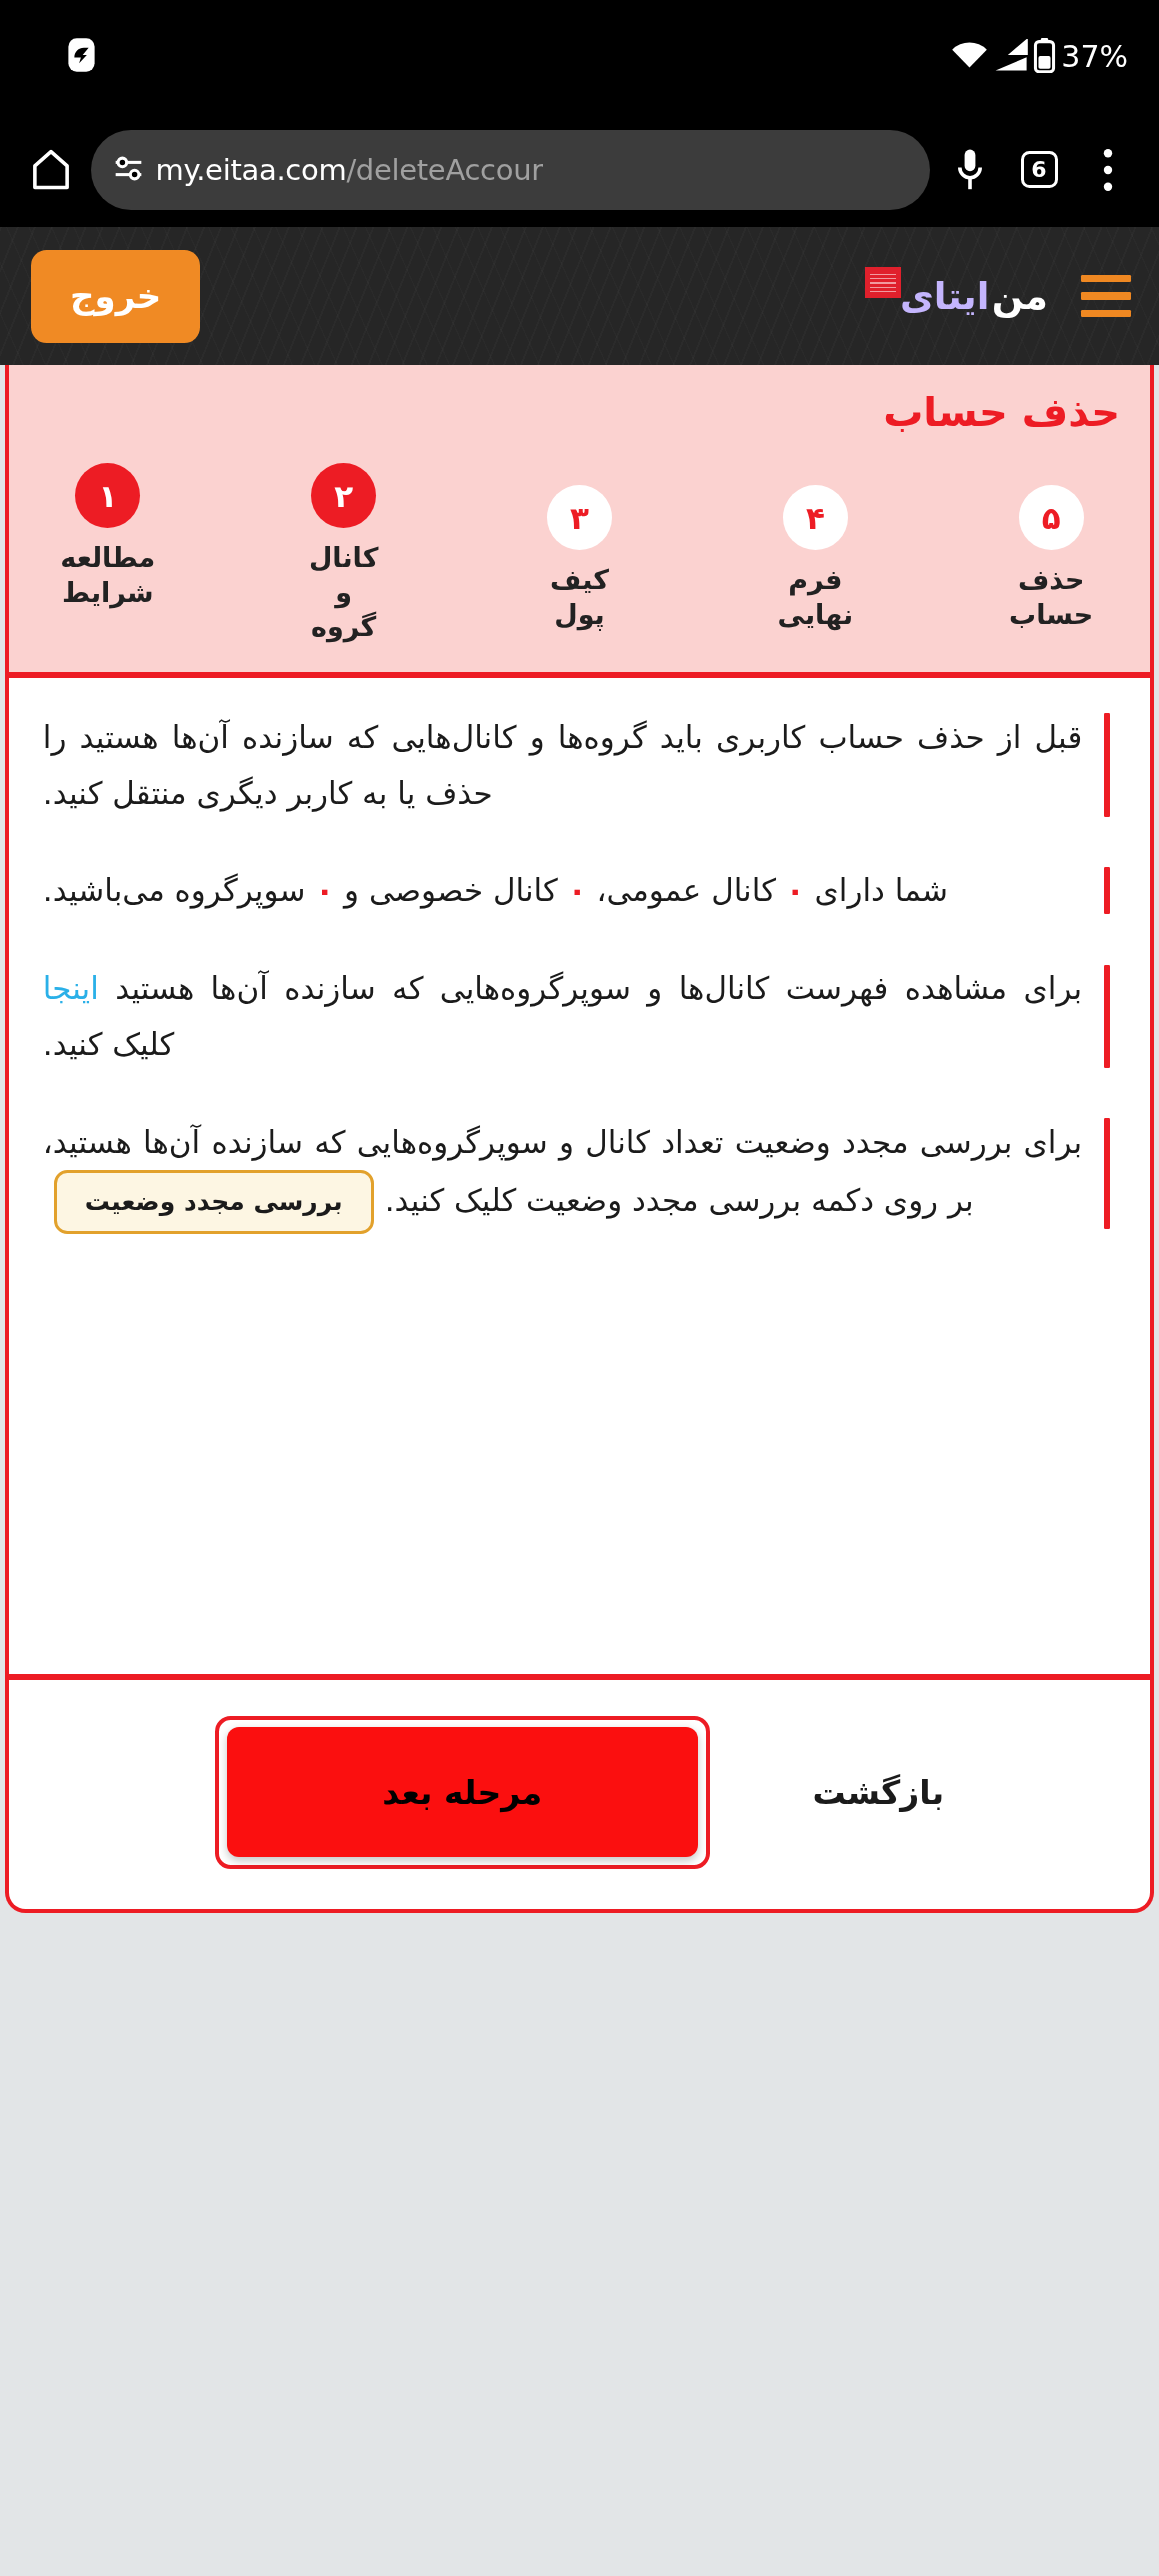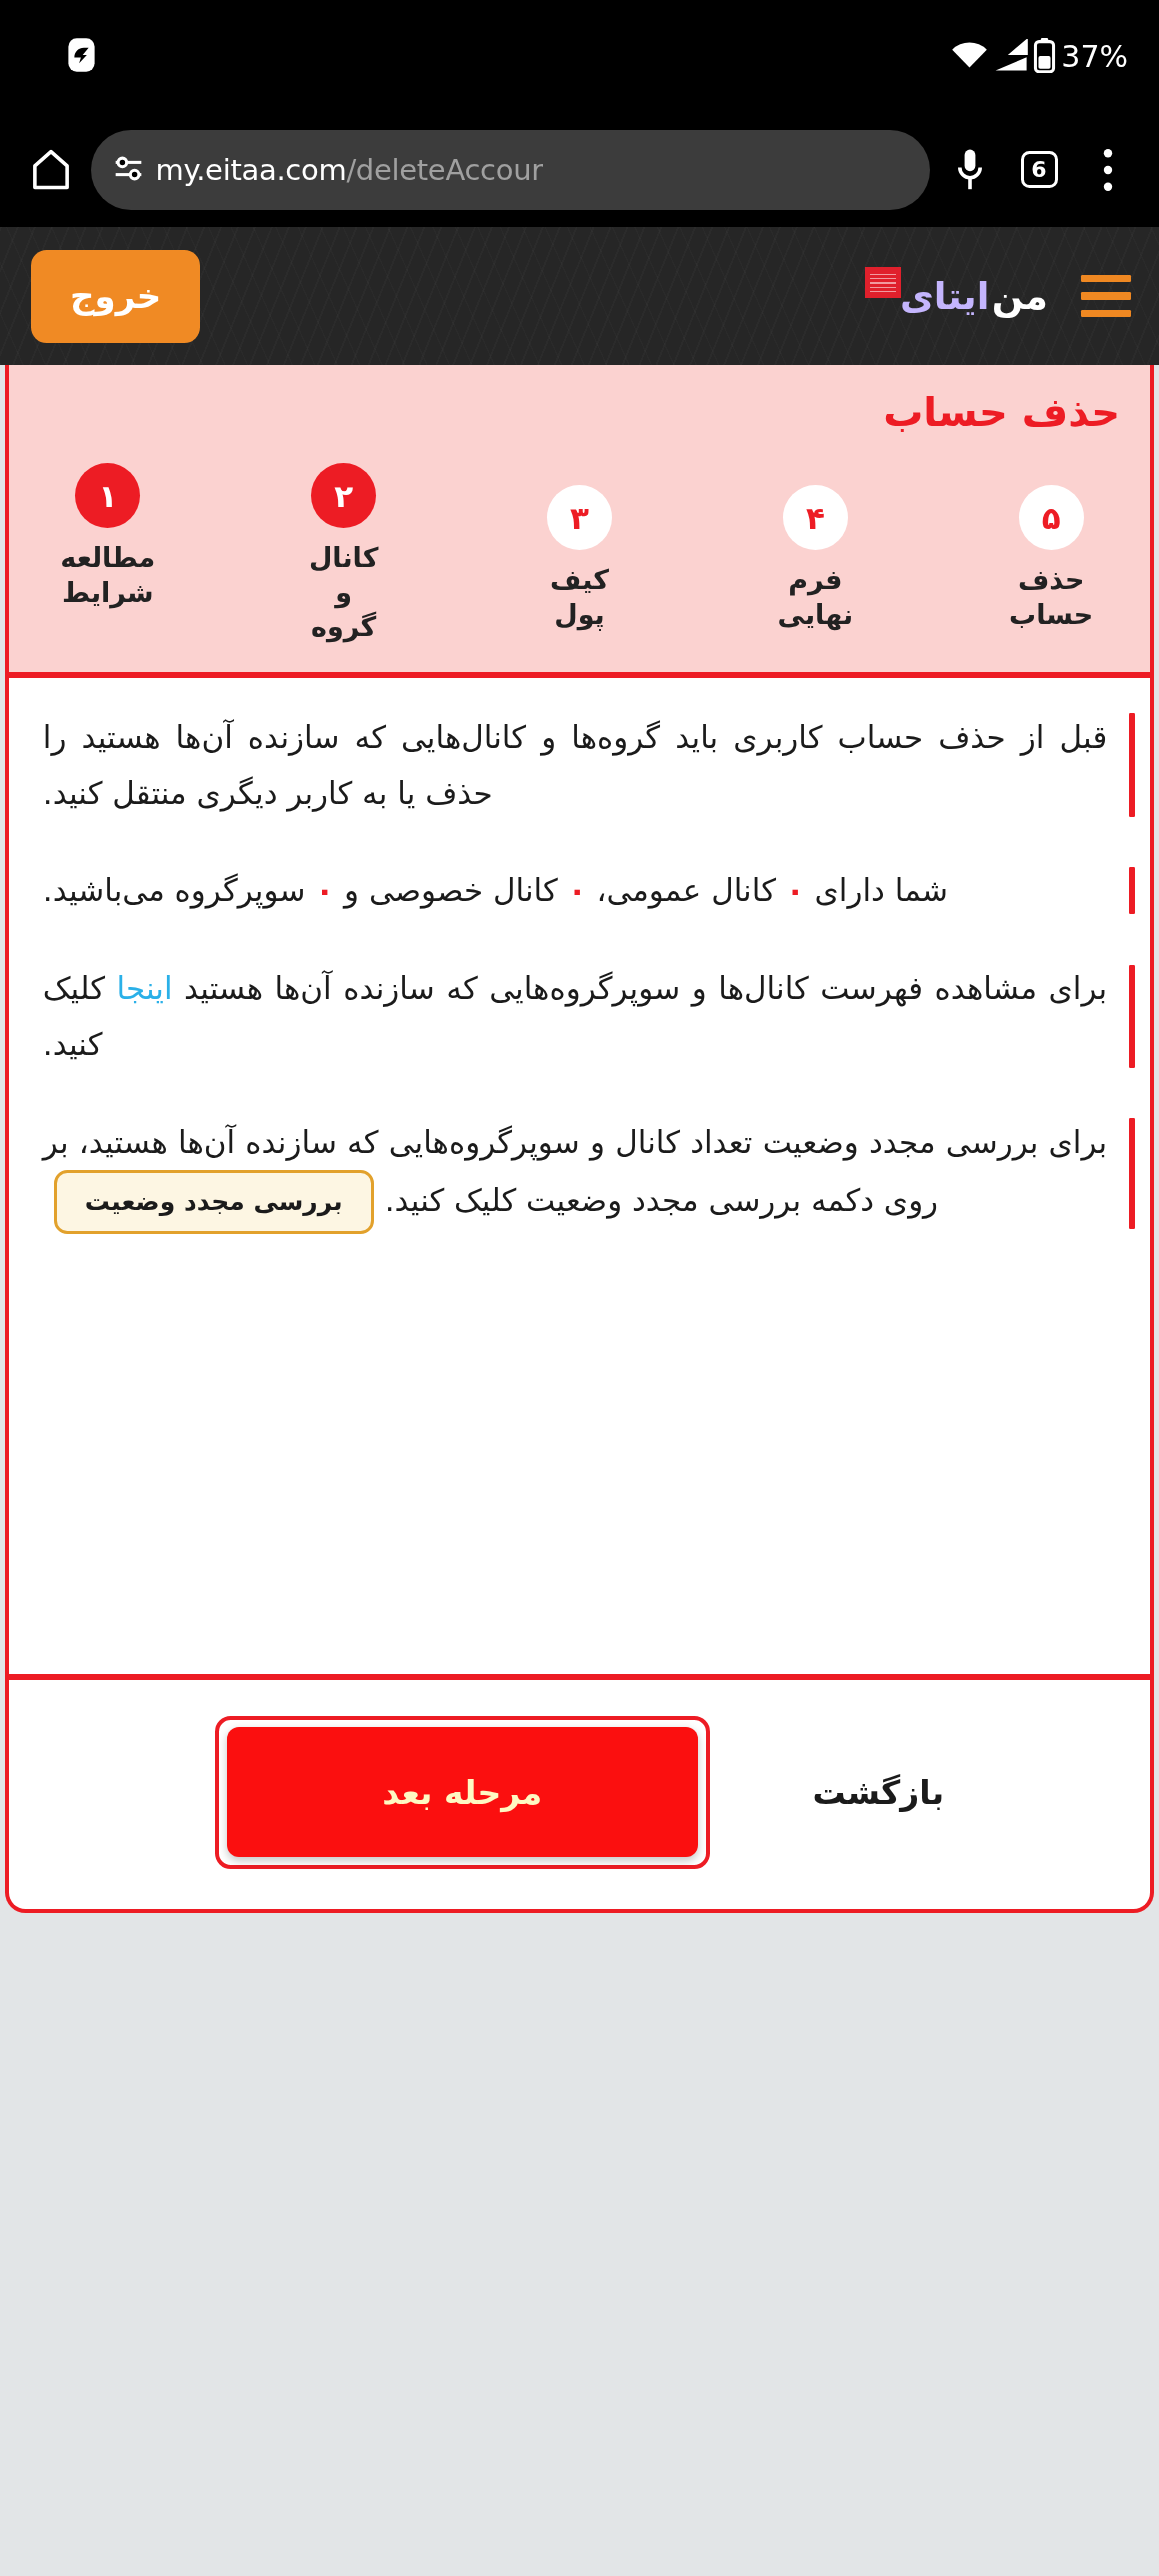--- a/index.html
+++ b/index.html
@@ -208,21 +208,21 @@
   .step-label {
     font-size: 27px;
     font-weight: 700;
     color: #222;
     line-height: 1.28;
     word-spacing: 6036px; 
   }
 
   
   .card-body {
-    padding: 31px 15px 36px 34px;
+    padding: 31px 40px 36px 34px;
     min-height: 1002px;
     border-bottom: 6.6px solid #ed1c24;
   }
   .note {
     position: relative;
     padding-right: 28px;
     margin-bottom: 41px;
   }
   .note:last-child { margin-bottom: 0; }
   .note::before {
@@ -280,21 +280,21 @@
   }
   .next-focus {
     border: 4.8px solid #ed1c24;
     border-radius: 15.7px;
     padding: 7.8px;
     background: #fff;
   }
   .next-btn {
     display: block;
     background: #fb0f0f;
-    color: #fef9c3;
+    color: #000000;
     border: none;
     border-radius: 12px;
     font-family: inherit;
     font-size: 33px;
     font-weight: 700;
     width: 471px;
     height: 130px;
     cursor: pointer;
     box-shadow: 0 3.6px 8.5px rgba(0,0,0,0.22);
   }

